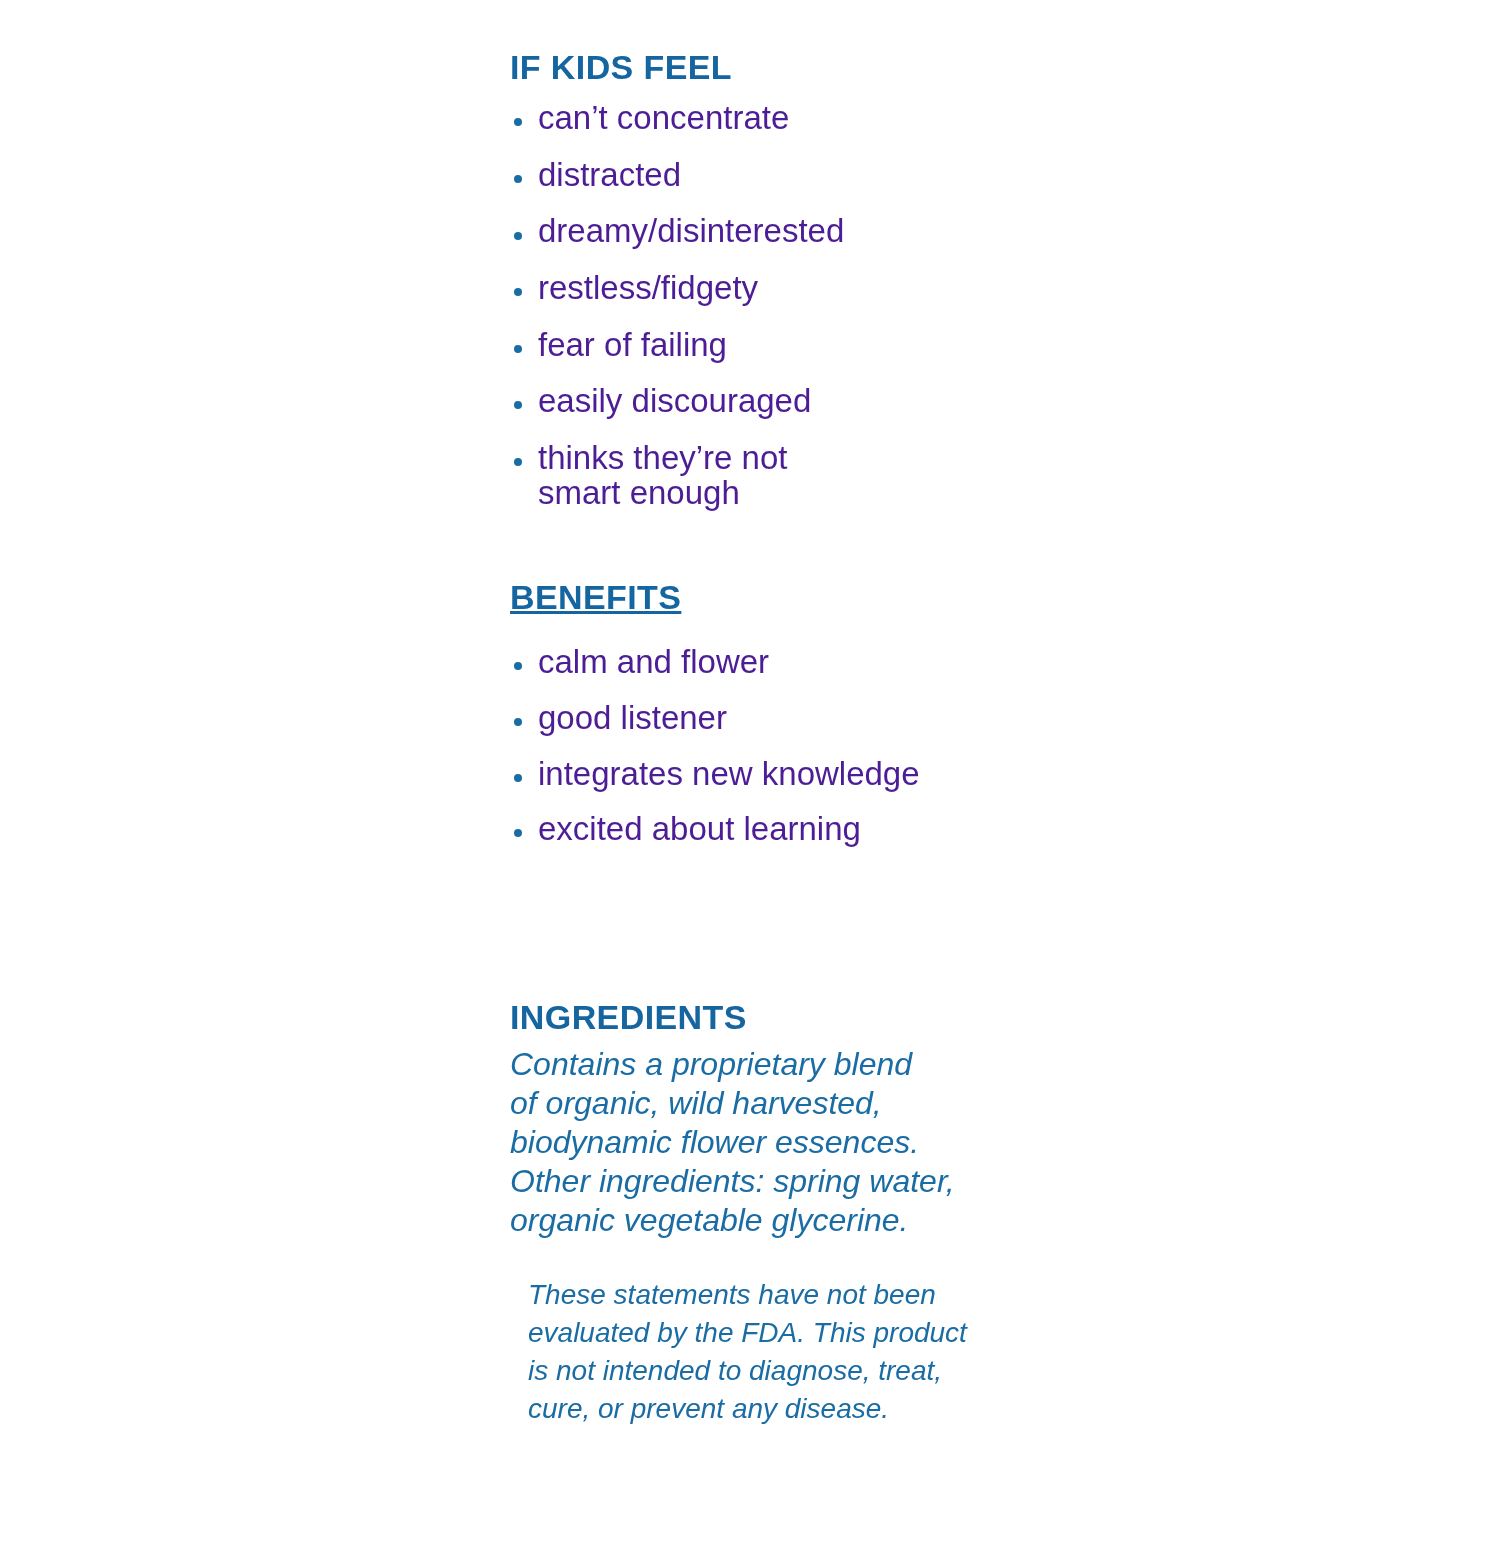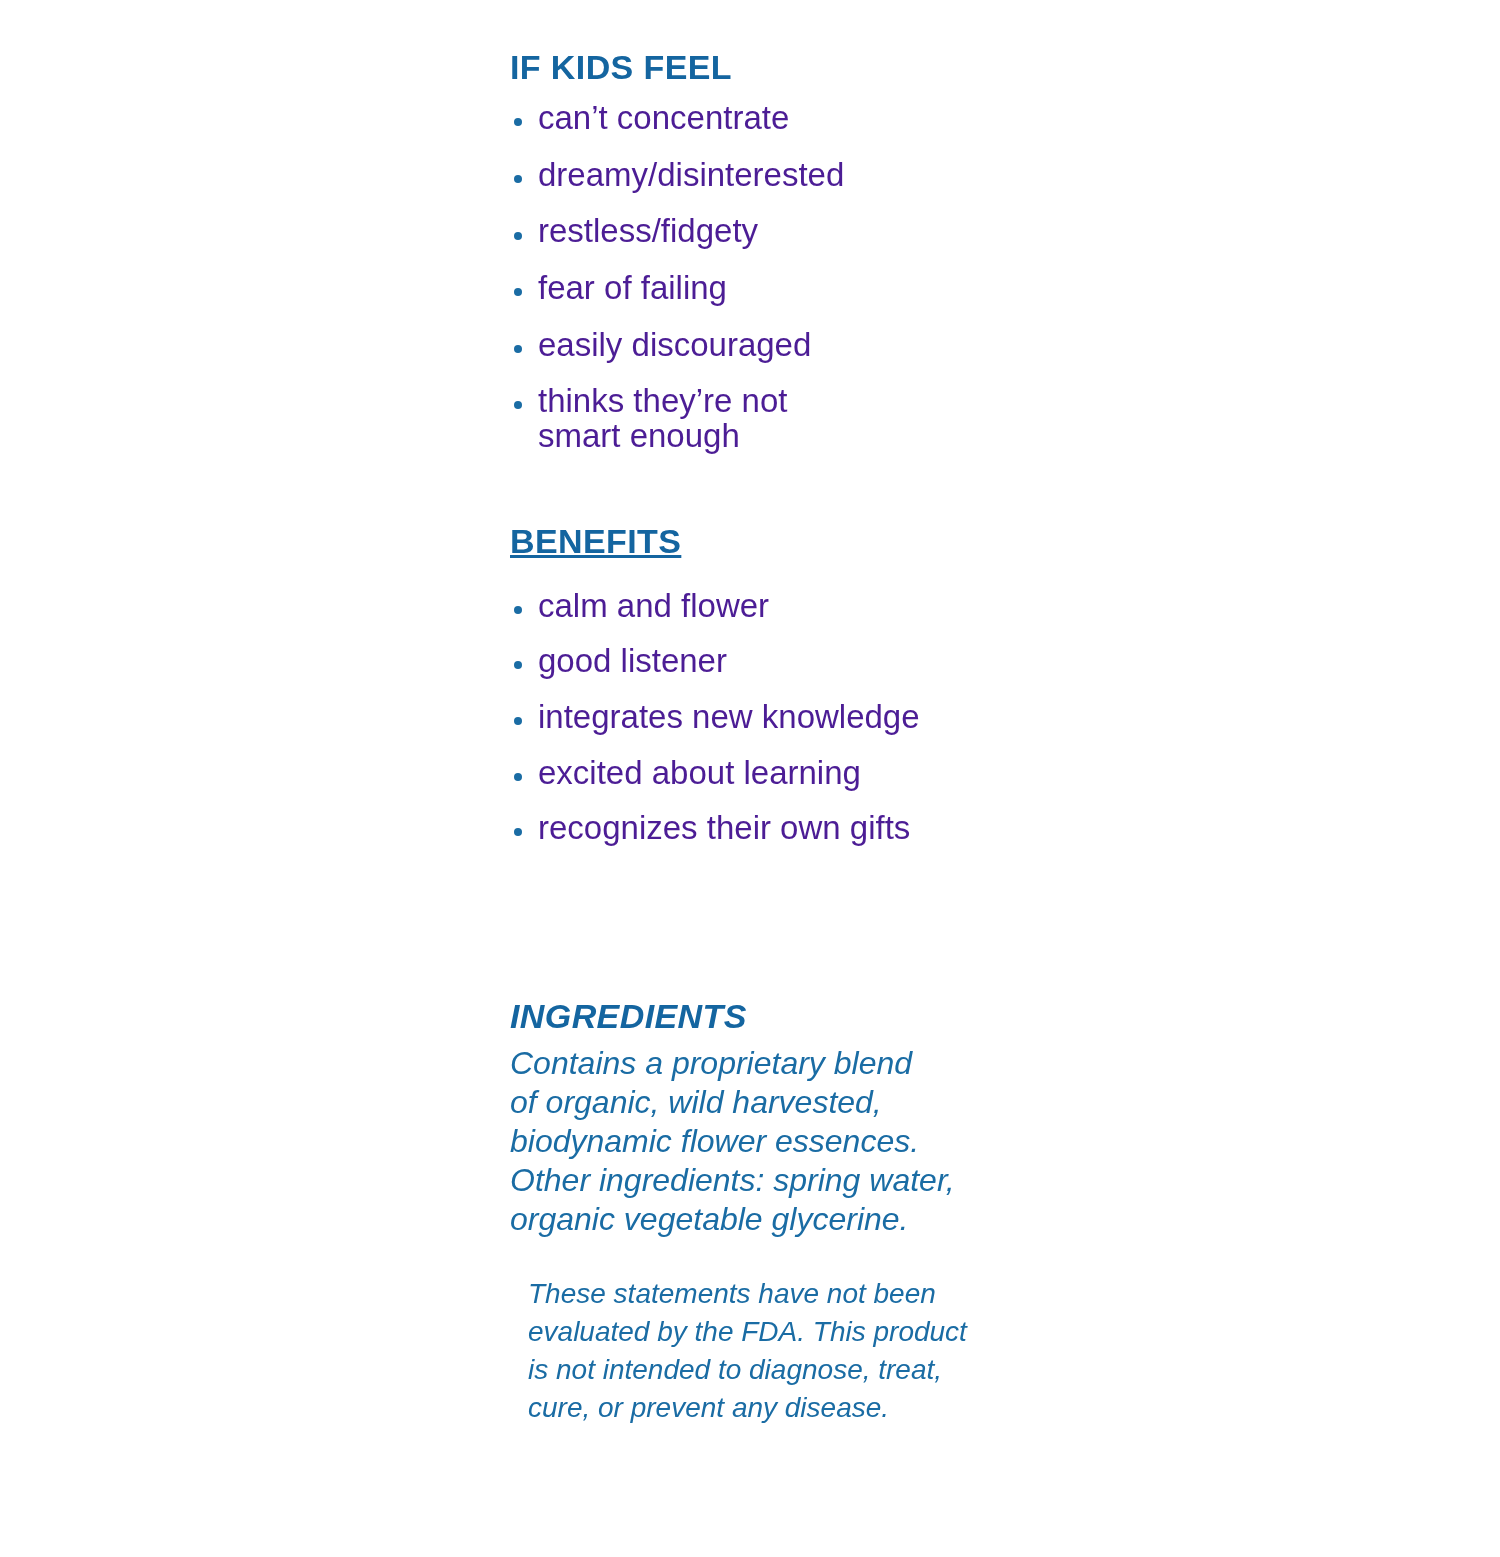--- a/index.html
+++ b/index.html
@@ -76,35 +76,39 @@
     font-style: italic;
   }
   .disclaimer {
     font-size: 28px;
     line-height: 1.36;
     font-style: italic;
     color: #1a6ca4;
     margin: 36px 0 0 18px;
     white-space: pre-line;
   }
-  #ingredients-heading { margin-bottom: 8px; font-style: italic; }
+  #ingredients-heading { margin-bottom: 8px; }
   #benefits-heading { margin-bottom: 28px; text-decoration: underline; }
 </style>
 </head>
 <body>
 
 <div class="page">
   <div class="content">
 
     <h2 class="section-heading">IF KIDS FEEL</h2>
 
     <ul class="bullet-list" id="kids-feel-list">
       <li>
         <span class="dot"></span>
         <span>can’t concentrate</span>
+      </li>
+      <li>
+        <span class="dot"></span>
+        <span>distracted</span>
       </li>
       <li>
         <span class="dot"></span>
         <span>dreamy/disinterested</span>
       </li>
       <li>
         <span class="dot"></span>
         <span>restless/fidgety</span>
       </li>
       <li>
@@ -136,24 +140,20 @@
         <span>good listener</span>
       </li>
       <li>
         <span class="dot"></span>
         <span>integrates new knowledge</span>
       </li>
       <li>
         <span class="dot"></span>
         <span>excited about learning</span>
       </li>
-      <li>
-        <span class="dot"></span>
-        <span>recognizes their own gifts</span>
-      </li>
     </ul>
 
     <div class="gap-after-benefits"></div>
 
     <h2 class="section-heading" id="ingredients-heading">INGREDIENTS</h2>
 
     <p class="ingredients-body">Contains a proprietary blend
 of organic, wild harvested,
 biodynamic flower essences.
 Other ingredients: spring water,

